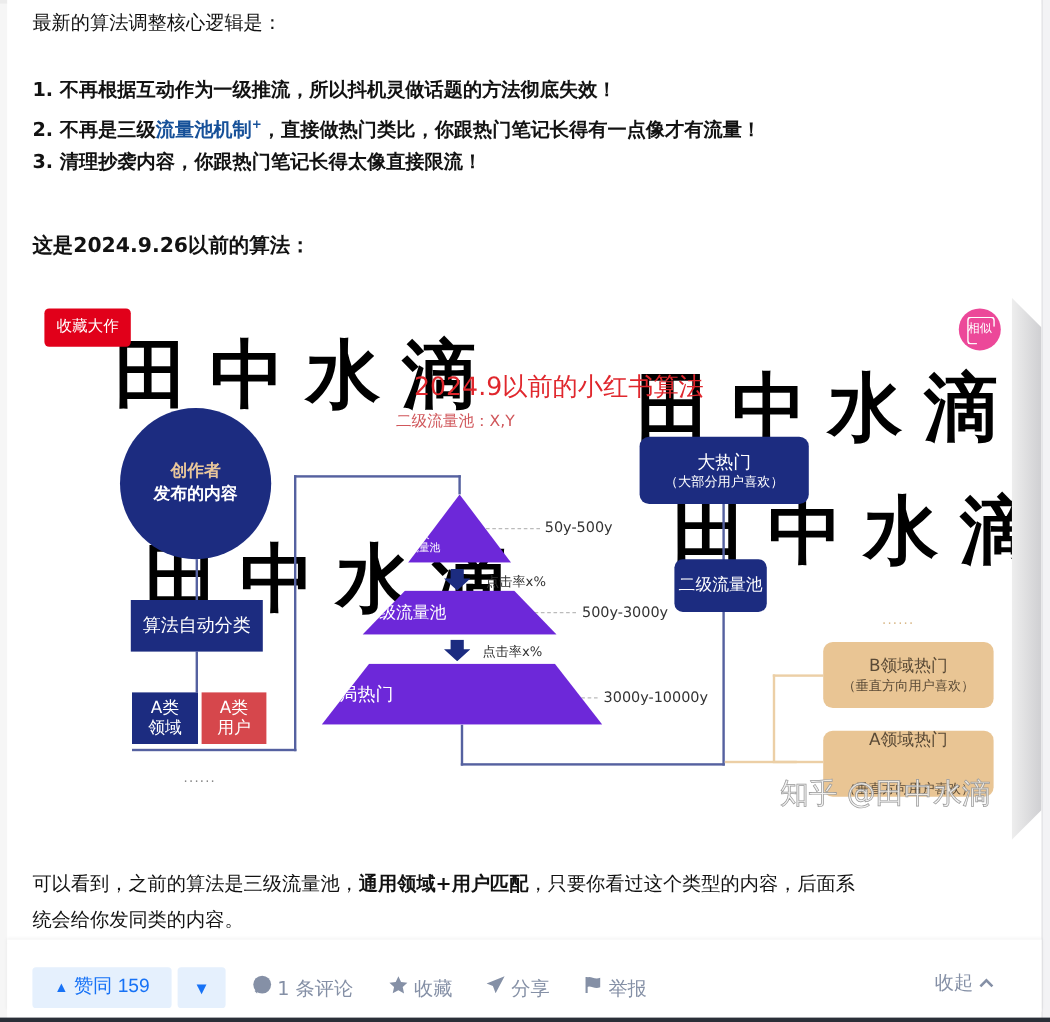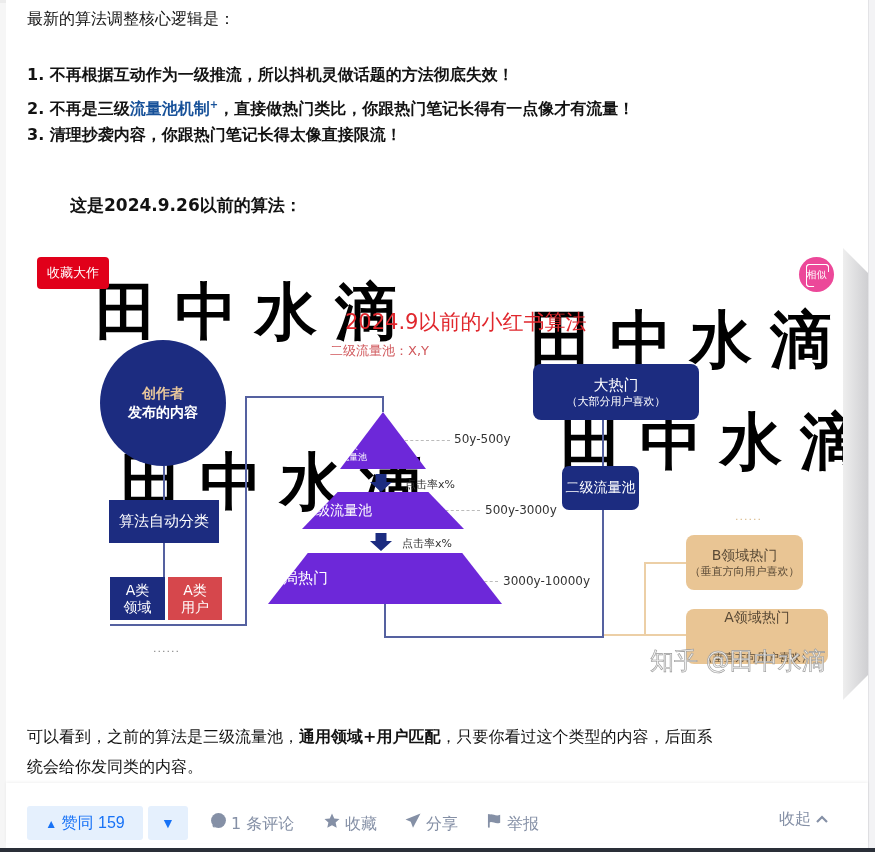--- a/index.html
+++ b/index.html
@@ -60,21 +60,21 @@
 </div>
 <div class="para bold" style="top:92px;">
   <span>2.</span>
   <span>不再是三级</span><a class="link"><span>流量池机制</span><sup>+</sup></a><span>，直接做热门类比，你跟热门笔记长得有一点像才有流量！</span>
 </div>
 <div class="para bold" style="top:122px;">
   <span>3.</span>
   <span>清理抄袭内容，你跟热门笔记长得太像直接限流！</span>
 </div>
 
-<div class="para bold" style="top:192px; font-size:17px;margin-left:43px;">这是2024.9.26以前的算法：</div>
+<div class="para bold" style="top:192px; font-size:17px;">这是2024.9.26以前的算法：</div>
 
 <div class="figure"></div>
 <div class="wm" style="left:95px; top:270px;">田中水滴</div>
 <div class="wm" style="left:530px; top:298px;">田中水滴</div>
 <div class="wm" style="left:560px; top:400px;">田中水滴</div>
 <div class="wm" style="left:120px; top:440px;">田中水滴</div>
 
 <div class="badge">收藏大作</div>
 <div class="similar"><span style="position:relative;z-index:2;">相似</span></div>
 
@@ -127,36 +127,36 @@
 <div class="tri" style="left:268px; top:553px; width:234px; height:51px; clip-path:polygon(17% 0,83% 0,100% 100%,0 100%); font-size:15px;">
   <span>全局热门</span>
 </div>
 <div class="dash" style="left:458px; top:581px; width:40px;"></div>
 <div class="lab" style="left:503px; top:574px; font-size:12px;">3000y-10000y</div>
 
 <div class="line" style="left:384px; top:604px; width:2px; height:34px;"></div>
 <div class="line" style="left:384px; top:636px; width:220px; height:2px;"></div>
 <div class="line" style="left:602px; top:420px; width:2px; height:218px;"></div>
 
-<div class="nbox" style="left:533px; top:364px; width:166px; height:56px; border-radius:8px;text-align:center;">
+<div class="nbox" style="left:533px; top:364px; width:141px; height:56px; border-radius:8px;text-align:center;">
   <span style="font-size:15px; line-height:19px;">大热门</span>
   <span style="font-size:11px; line-height:14px;">（大部分用户喜欢）</span>
 </div>
 <div class="nbox" style="left:562px; top:466px; width:77px; height:44px; border-radius:7px; font-size:14px;">
   <span>二级流量池</span>
 </div>
 
 <div class="dots" style="left:735px; top:510px; color:#d9b98a;">......</div>
 
 <div class="oline" style="left:604px; top:634px; width:60px; height:2px;"></div>
 <div class="oline" style="left:644px; top:562px; width:2px; height:73px;"></div>
 <div class="oline" style="left:644px; top:562px; width:42px; height:2px;"></div>
 <div class="oline" style="left:644px; top:634px; width:42px; height:2px;"></div>
 
-<div class="obox" style="left:686px; top:535px; width:117px; height:55px;">
+<div class="obox" style="left:686px; top:535px; width:142px; height:55px;">
   <span class="t">B领域热门</span>
   <span class="s">（垂直方向用户喜欢）</span>
 </div>
 <div class="obox" style="left:686px; top:609px; width:142px; height:55px;gap:24px;">
   <span class="t">A领域热门</span>
   <span class="s">（垂直方向用户喜欢）</span>
 </div>
 
 <div class="zhwm">知乎 @田中水滴</div>
 <div class="sidepanel"></div>

